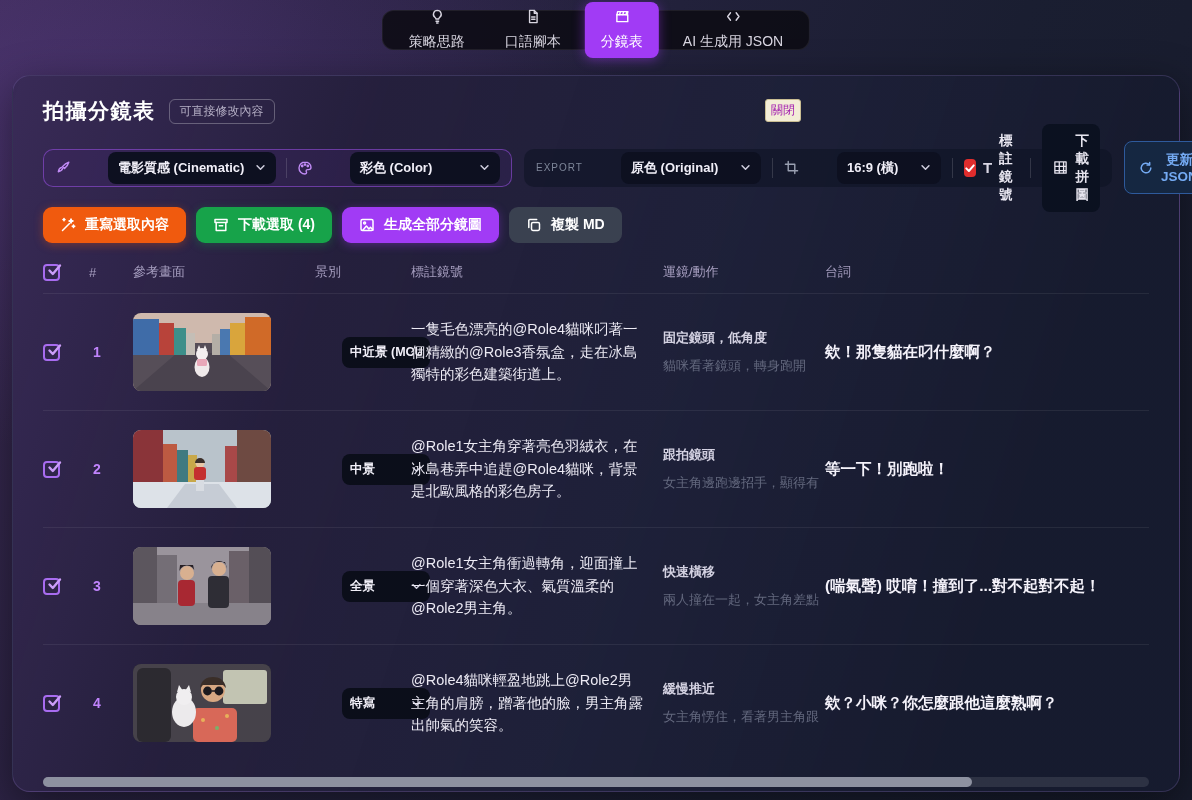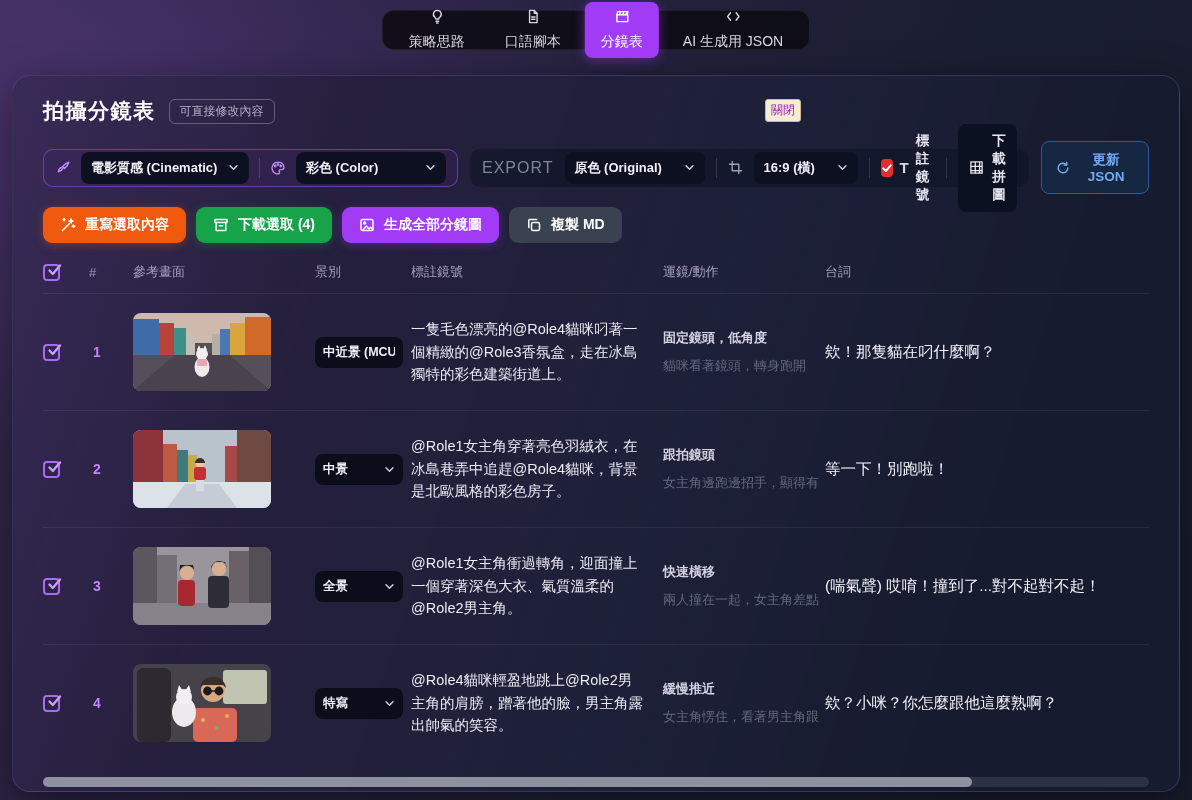--- a/index.html
+++ b/index.html
@@ -45,29 +45,29 @@
                border:1px solid #c9bd92; border-radius:3px; font-size:12px; padding:2px 5px; cursor:pointer;
                font-family:inherit; }
 
   
   .controls-row { display:flex; align-items:center; gap:12px; margin-bottom:13px; }
   .style-group { display:flex; align-items:center; gap:10px; height:38px; padding:0 11px;
                  border:1px solid rgba(168,85,247,0.5); background:rgba(62,36,104,0.30); border-radius:10px; }
   .icon-purple { color:#c08bf5; }
   .select { display:flex; align-items:center; justify-content:space-between; gap:8px;
             background:#0d1020; border-radius:8px; padding:7px 10px;
-            font-size:13px; font-weight:bold; color:#f1eff8; cursor:pointer; white-space:nowrap; }
+            font-size:13px; font-weight:bold; color:#f1eff8; cursor:pointer; white-space:nowrap;margin-left:27px; }
   .select .chev { width:11px; height:11px; color:#cfcede; flex:0 0 auto; }
   .sel-style { min-width:168px; }
   .sel-color { min-width:150px; }
   .vdiv { width:1px; height:20px; background:rgba(255,255,255,0.14); flex:0 0 auto; }
 
   .export-group { display:flex; align-items:center; gap:11px; height:38px; padding:0 12px;
                   background:rgba(12,18,34,0.55); border-radius:10px; }
-  .export-label { color:#7e8699; font-size:16px; letter-spacing:1px; }
+  .export-label { color:#7e8699; font-size:10px; letter-spacing:1px; }
   .sel-colormode { min-width:140px; }
   .sel-ratio { min-width:104px; }
   .icon-dim { color:#9aa0b2; }
   .checkbox-red { width:18px; height:18px; background:#e02d2d; border-radius:4px;
                   display:flex; align-items:center; justify-content:center; color:#fff; cursor:pointer; }
   .checkbox-red svg { width:12px; height:12px; }
   .t-group { display:flex; align-items:center; gap:7px; font-size:13.5px; font-weight:600; color:#e8e6f0; cursor:pointer; }
   .t-glyph { font-size:15px; font-weight:bold; color:#d9d7e4; }
   .grid-btn { display:flex; align-items:center; gap:8px; font-size:13.5px; font-weight:600; color:#e6e4ee;
               background:#0b1120; border-radius:8px; padding:8px 11px; cursor:pointer;justify-content:space-between; }
@@ -94,21 +94,21 @@
   .cb svg { position:absolute; left:1px; top:-4px; width:16px; height:16px; color:#cb9df8; }
   .num { color:#c084fc; font-weight:bold; font-size:14px; padding-left:4px; }
   .thumb { width:138px; height:78px; border-radius:8px; overflow:hidden; background:#23202c; cursor:pointer; }
   .thumb svg { width:138px; height:78px; }
   .shot-select { width:88px; background:#0b0e1a; border-radius:8px; padding:7px 8px; font-size:12.5px; }
   .shot-select .label { overflow:hidden; white-space:nowrap; }
   .desc { font-size:14.5px; line-height:1.55; color:#eceaf4; padding-right:20px; cursor:text; }
   .camera { padding-right:6px; cursor:text; }
   .camera-main { font-size:13px; font-weight:600; color:#d4d2e2; margin-bottom:10px; }
   .camera-sub  { font-size:13px; color:#63687e; white-space:nowrap; overflow:hidden; }
-  .dialogue { font-size:15.5px; font-weight:normal; color:#f4f2fa; line-height:1.5; padding-right:8px; cursor:text; }
+  .dialogue { font-size:15.5px; font-weight:bold; color:#f4f2fa; line-height:1.5; padding-right:8px; cursor:text; }
 
   .scrollbar { margin-top:16px; height:10px; border-radius:6px; background:rgba(255,255,255,0.10); position:relative; cursor:pointer; }
   .scroll-thumb { position:absolute; left:0; top:0; height:100%; width:84%; background:#8d91a0; border-radius:6px; cursor:grab; }
 </style>
 </head>
 <body>
 
 <nav class="topnav">
   <div class="tab">
     <span>

